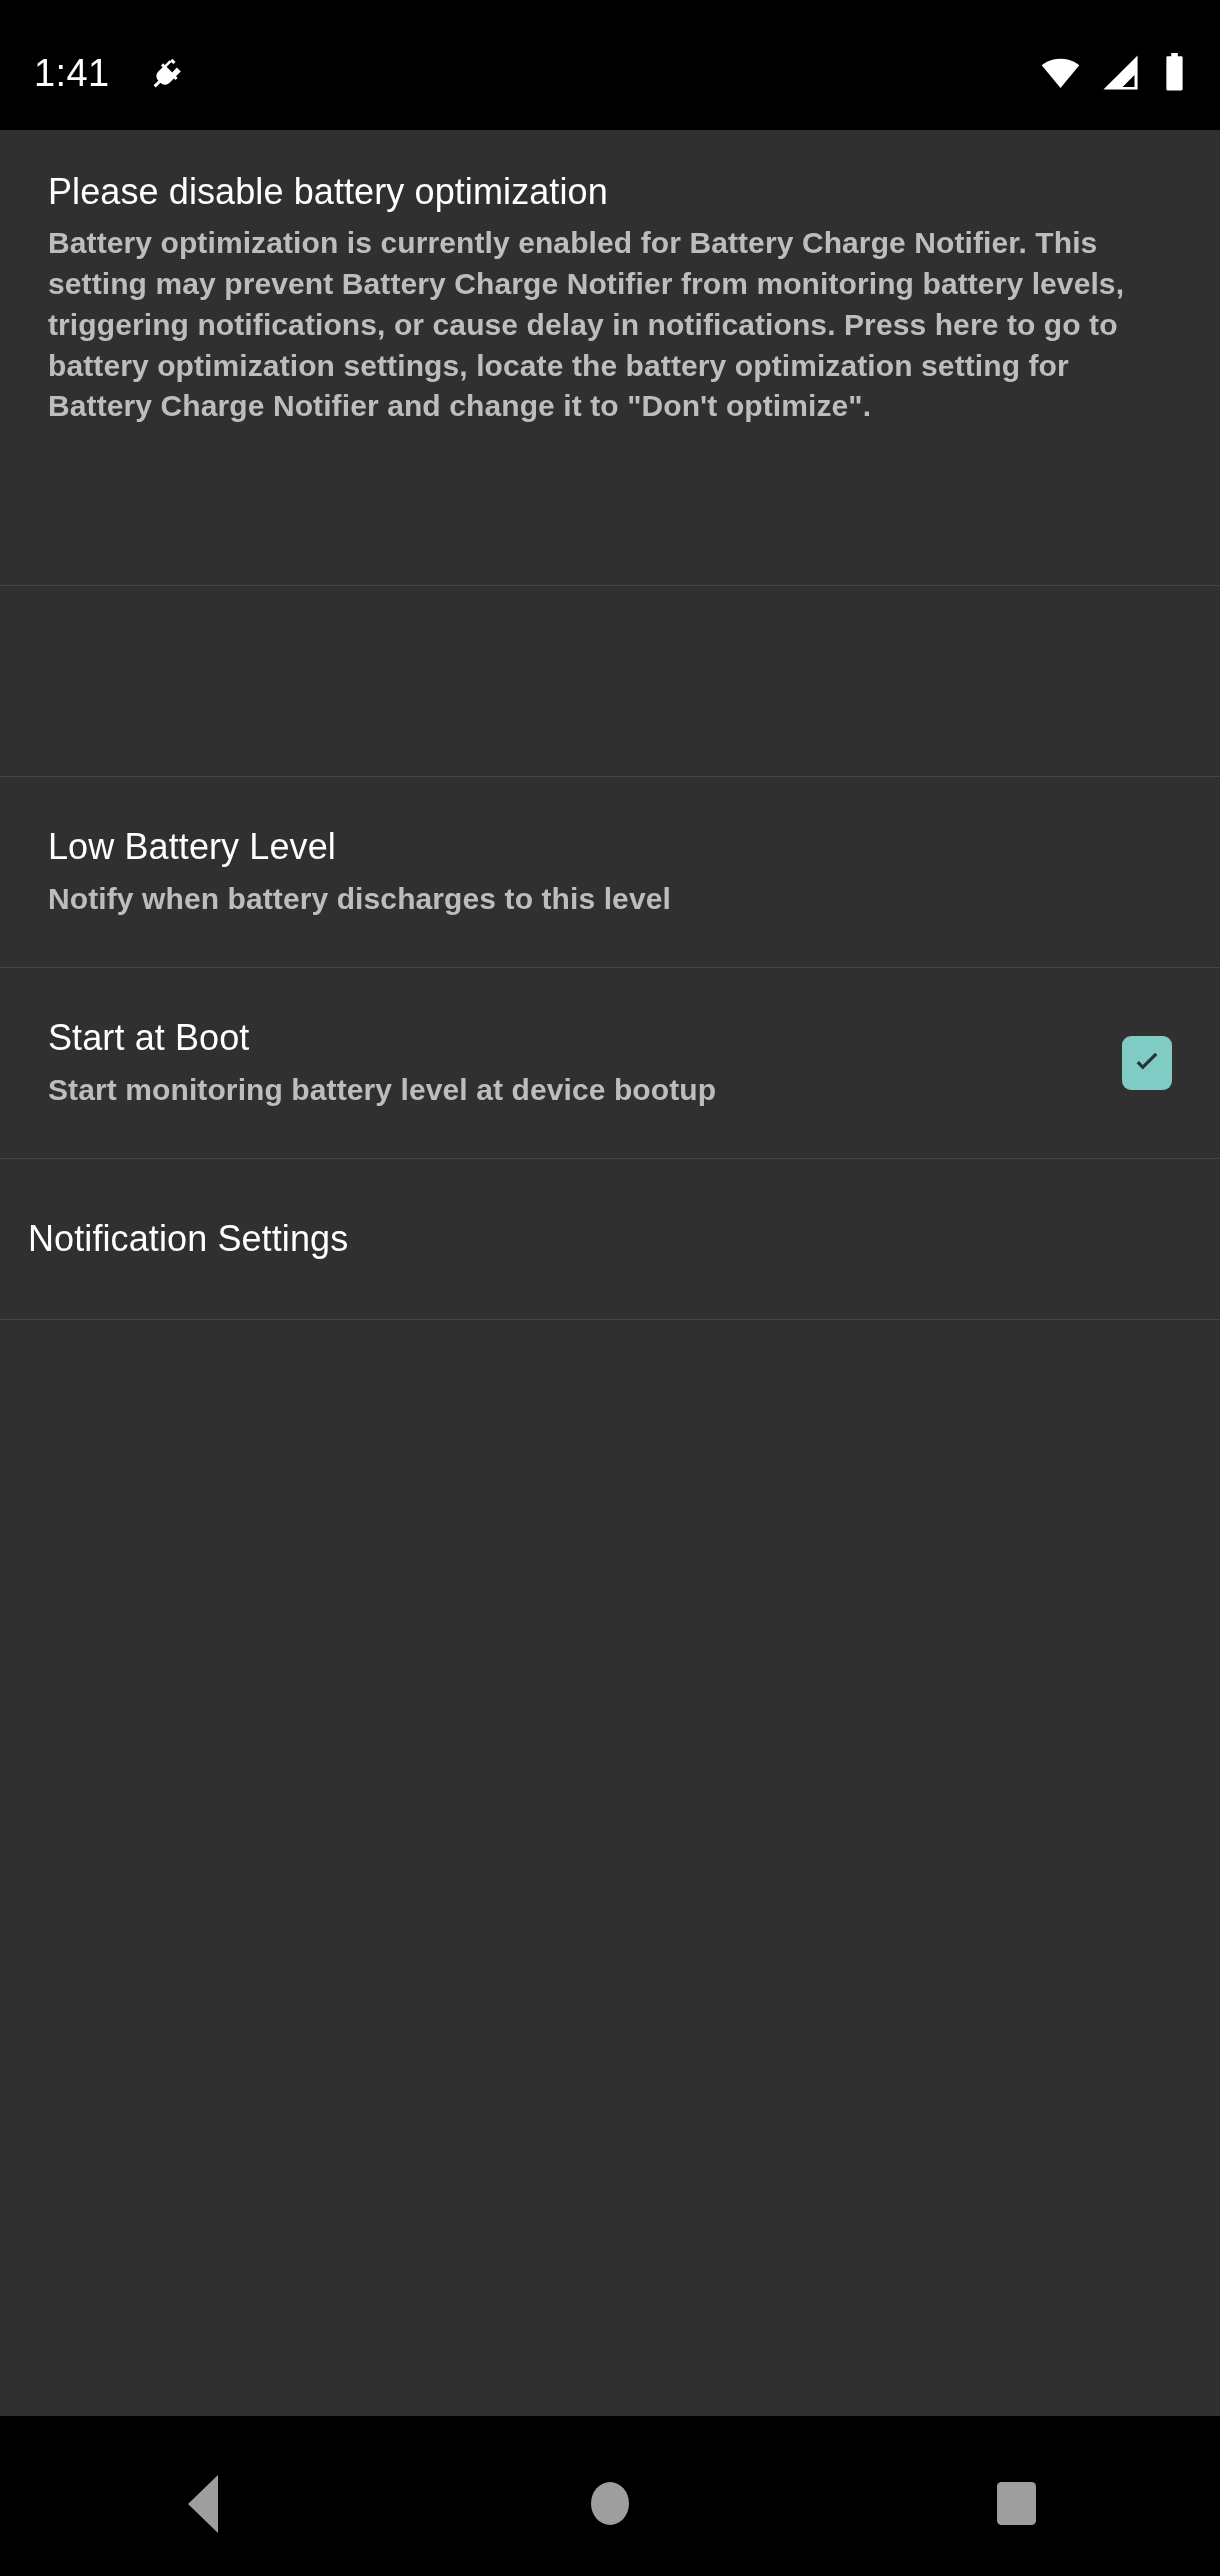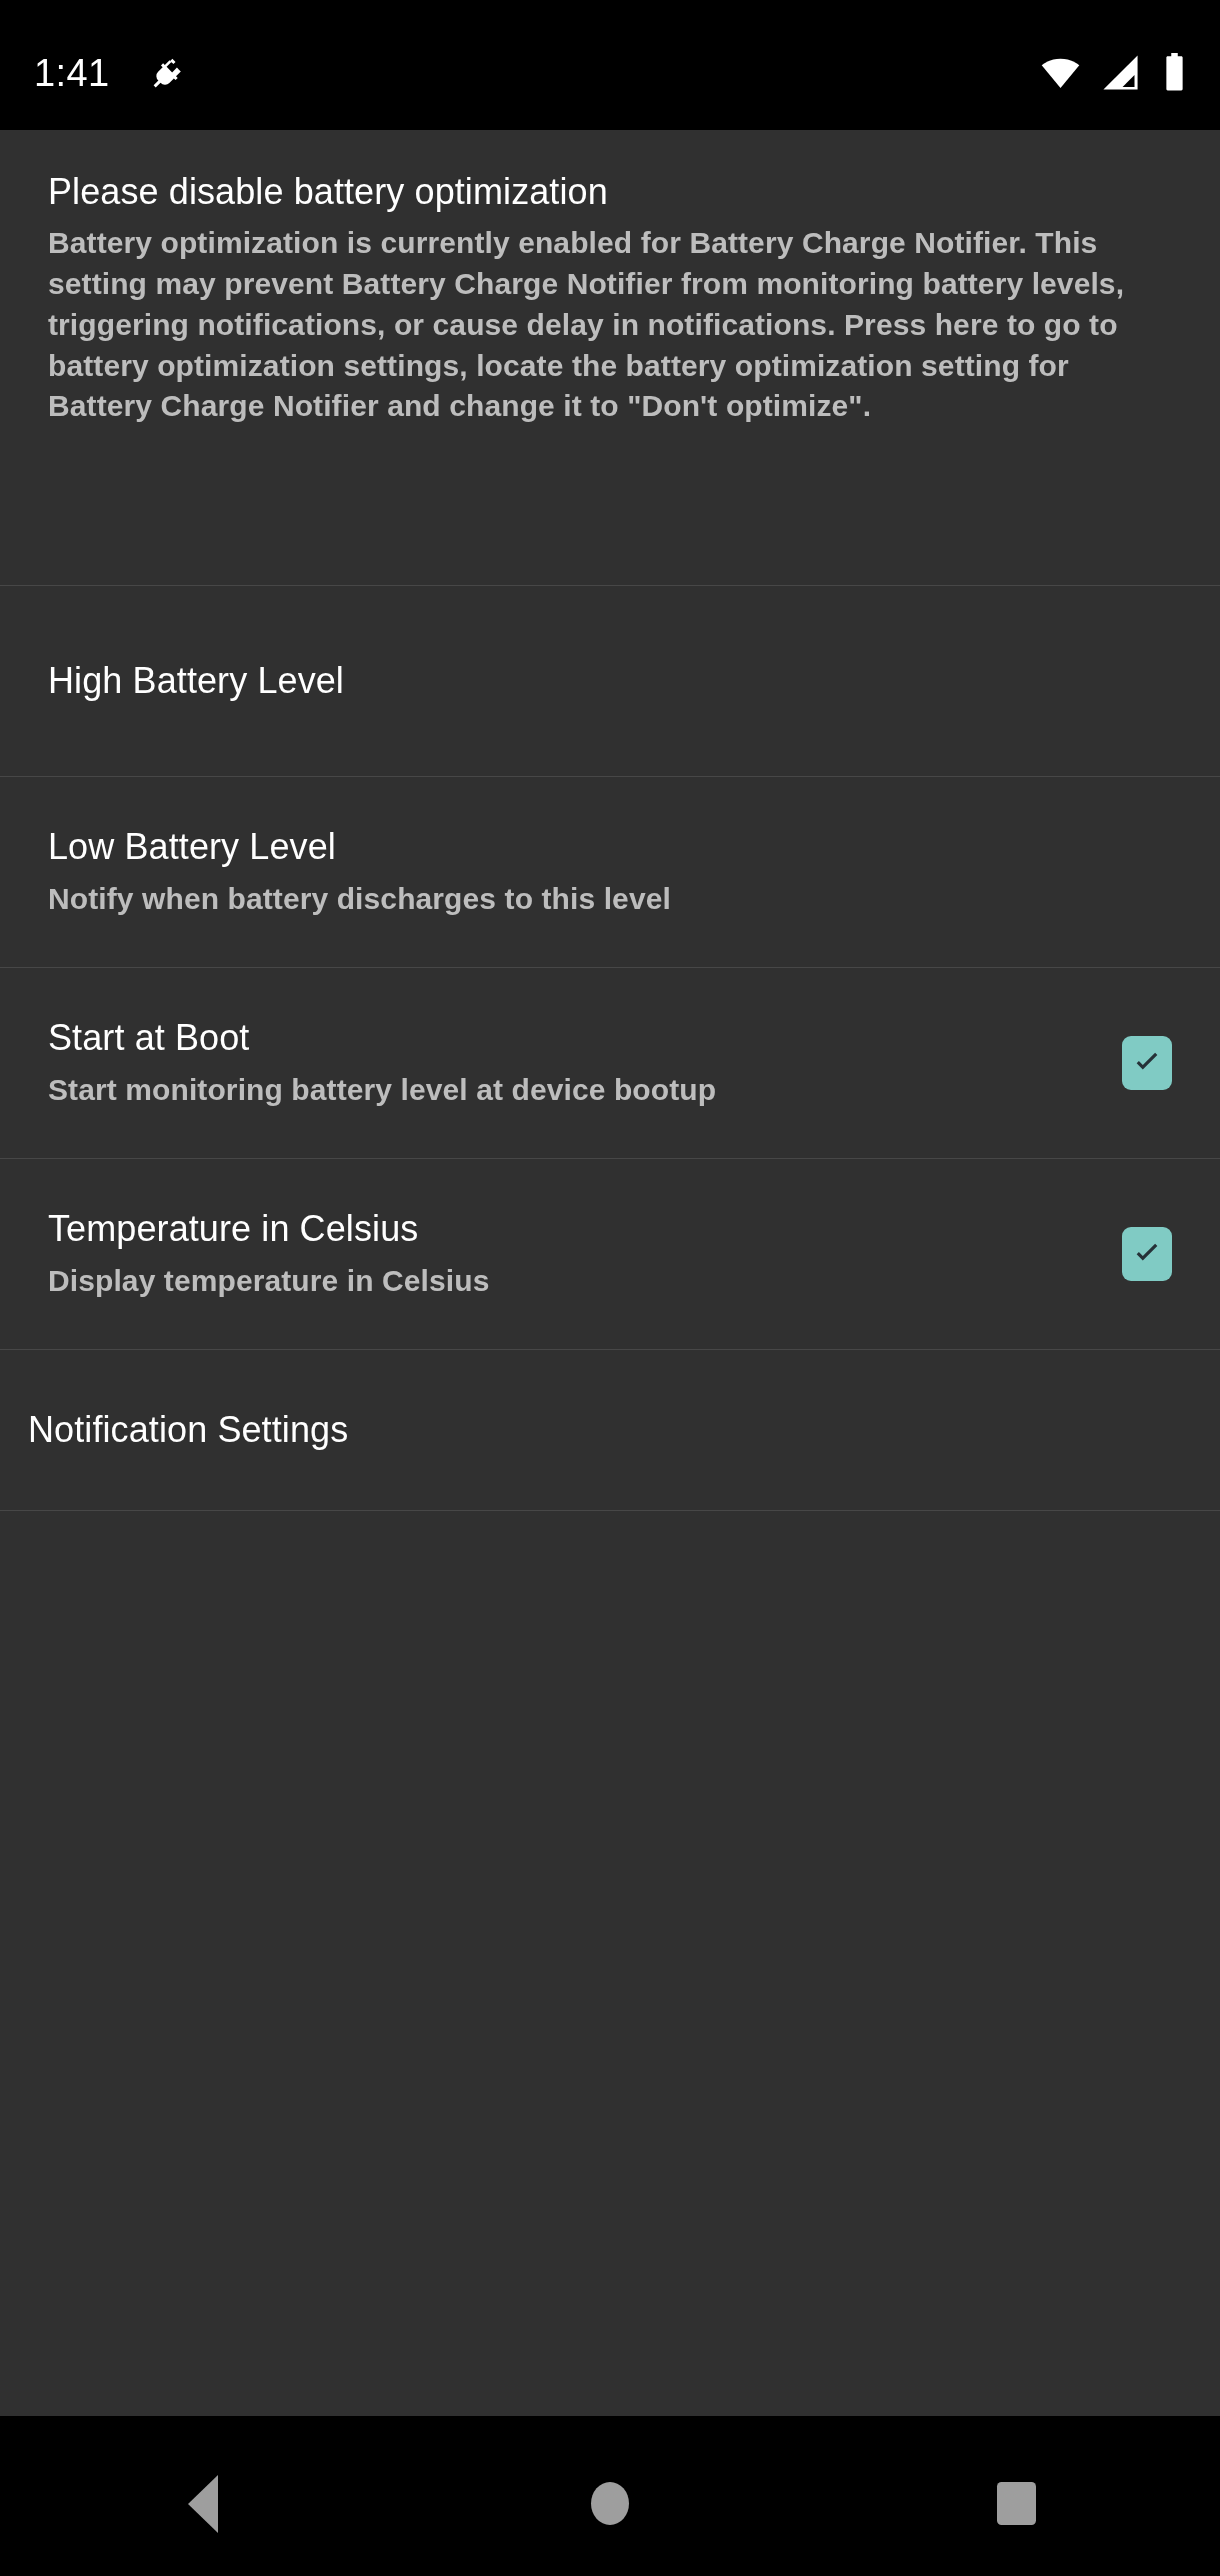--- a/index.html
+++ b/index.html
@@ -121,21 +121,20 @@
 
     <div class="pref row-banner">
       <div class="pref-texts">
         <div class="pref-title">Please disable battery optimization</div>
         <div class="pref-summary block">Battery optimization is currently enabled for Battery Charge Notifier. This setting may prevent Battery Charge Notifier from monitoring battery levels, triggering notifications, or cause delay in notifications. Press here to go to battery optimization settings, locate the battery optimization setting for Battery Charge Notifier and change it to "Don't optimize".</div>
       </div>
     </div>
 
     <div class="pref row-standard">
       <div class="pref-texts">
-        <div class="pref-title">High Battery Level</div>
       </div>
     </div>
 
     <div class="pref row-standard">
       <div class="pref-texts">
         <div class="pref-title">Low Battery Level</div>
         <div class="pref-summary">Notify when battery discharges to this level</div>
       </div>
     </div>
 
@@ -146,33 +145,20 @@
       </div>
       <div class="pref-widget">
         <div class="checkbox">
           <svg viewBox="0 0 24 24">
             <path d="M9.2 16.3L5.1 12.2l1.5-1.5 2.6 2.6 8.2-8.2 1.5 1.5z" fill="#263238"></path>
           </svg>
         </div>
       </div>
     </div>
 
-    <div class="pref row-standard">
-      <div class="pref-texts">
-        <div class="pref-title">Temperature in Celsius</div>
-        <div class="pref-summary">Display temperature in Celsius</div>
-      </div>
-      <div class="pref-widget">
-        <div class="checkbox">
-          <svg viewBox="0 0 24 24">
-            <path d="M9.2 16.3L5.1 12.2l1.5-1.5 2.6 2.6 8.2-8.2 1.5 1.5z" fill="#263238"></path>
-          </svg>
-        </div>
-      </div>
-    </div>
 
     <div class="pref row-single">
       <div class="pref-texts">
         <div class="pref-title">Notification Settings</div>
       </div>
     </div>
 
     <div class="filler"></div>
   </div>
 

